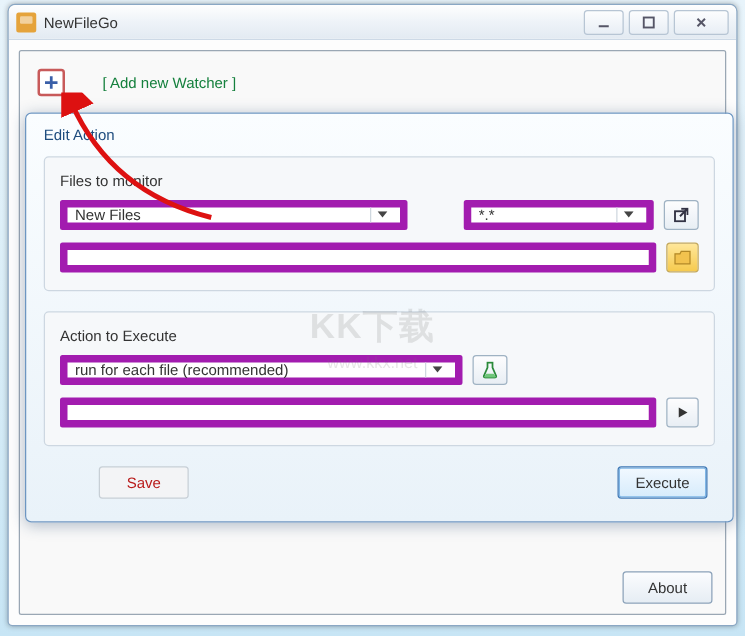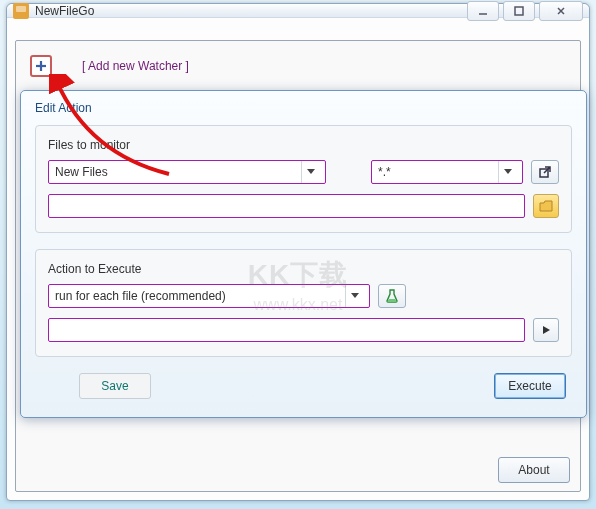--- a/index.html
+++ b/index.html
@@ -5,94 +5,94 @@
 * { box-sizing: border-box; margin: 0; padding: 0; font-family: "Segoe UI", Tahoma, sans-serif; font-size: 12px; }
 body { width: 596px; height: 509px; background: linear-gradient(180deg, #e8f4fb 0%, #d9edf7 50%, #c7e5f5 100%); position: relative; overflow: hidden; }
 
 .window {
   position: absolute; left: 6px; top: 3px; width: 584px; height: 498px;
   background: #fdfdfd;
   border: 1px solid #8aa7c4; border-radius: 6px 6px 4px 4px;
   box-shadow: 0 0 4px rgba(0,0,0,.25);
 }
 .titlebar {
-  height: 14px; display: flex; align-items: center; padding: 0 6px;
+  height: 28px; display: flex; align-items: center; padding: 0 6px;
   background: linear-gradient(180deg, #fefefe 0%, #eef3f8 50%, #e3eaf2 100%);
   border-bottom: 1px solid #cdd9e6; border-radius: 6px 6px 0 0;
 }
 .titlebar .app-icon { width: 16px; height: 16px; position: relative; margin-right: 6px; }
 .titlebar .app-icon::before { content:""; position:absolute; inset:0; background:#e5a33b; border-radius:2px; }
 .titlebar .app-icon::after { content:""; position:absolute; left:3px; top:3px; width:10px; height:6px; background:#fff; border-radius:1px; opacity:.5; }
 .title-text { color:#333; }
 .win-controls { margin-left:auto; display:flex; gap:0; }
 .win-btn { width:32px; height:20px; border:1px solid #b7c5d4; background:linear-gradient(180deg,#fcfdfe,#e8eef5); border-radius:3px; margin-left:4px; display:flex; align-items:center; justify-content:center; cursor:default; }
 .win-btn:last-child { width:44px; }
 .win-btn svg { stroke:#556; fill:none; stroke-width:1.5; }
 
 .client { position:absolute; left:8px; top:36px; right:8px; bottom:8px; border:1px solid #9aa7b4; border-radius:2px; background:#f9f9f9; }
 
 .add-row { display:flex; align-items:center; padding:14px 14px 4px; }
 .plus-btn { width:22px; height:22px; border:2px solid #c85a5a; border-radius:3px; display:flex; align-items:center; justify-content:center; background:#fff; cursor:pointer; }
 .plus-btn svg { stroke:#3a5fa8; stroke-width:2.2; }
-.add-label { margin-left:30px; color:#701a75; }
+.add-label { margin-left:30px; color:#15803d; }
 
 
 .dialog {
   position:absolute; left:13px; top:86px; width:567px;
   background:linear-gradient(180deg,#fafdff,#e9f2f9);
   border:1px solid #6d96c2; border-radius:5px;
   box-shadow: 0 2px 12px rgba(30,60,100,.35);
 }
 .dialog-title { padding:10px 14px 6px; color:#1e4c7e; font-size:12px; }
 .dialog-body { padding:4px 14px 14px; }
 
 .group {
   border:1px solid #cdd7e1; border-radius:4px; padding:12px 12px 14px; margin-bottom:16px;
   background:#f6f8fa;
 }
 .group-label { color:#333; margin-bottom:8px; }
 .row { display:flex; align-items:center; gap:8px; margin-bottom:10px; }
 .row:last-child { margin-bottom:0; }
 
 .combo, .text-input {
-  height:24px; border:1px solid #a21caf; border-radius:2px; background:#fff;
+  height:24px; border:6px solid #a21caf; border-radius:2px; background:#fff;
   padding:0 6px; display:flex; align-items:center; color:#333;
 }
 .combo { justify-content:space-between; }
 .combo .arrow { width:18px; height:100%; display:flex; align-items:center; justify-content:center; border-left:1px solid #cfd8df; }
 .combo .arrow svg { fill:#444; }
 .text-input { width:100%; }
 
 .icon-btn {
   width:28px; height:24px; border:1px solid #9fb2c3; border-radius:3px;
   background:linear-gradient(180deg,#fdfdfe,#e8eef4);
   display:flex; align-items:center; justify-content:center; cursor:pointer;
 }
 .folder-btn { width:28px; height:24px; border:1px solid #c3a85b; border-radius:3px; background:linear-gradient(180deg,#ffe79a,#f6ca4e); display:flex; align-items:center; justify-content:center; }
 
 .btn {
   min-width:72px; height:26px; border:1px solid #8aa1b9; border-radius:3px;
   background:linear-gradient(180deg,#fbfcfe,#e6edf4);
   display:flex; align-items:center; justify-content:center; color:#333; cursor:pointer;
 }
 .btn.primary { border-color:#3f78b5; box-shadow:0 0 0 1px #7fb6e6 inset; background:linear-gradient(180deg,#f2f9ff,#d6ebfb); }
-.btn.disabled { color:#0f766e; border-color:#c7cfd6; background:#f3f4f6; cursor:default; }
+.btn.disabled { color:#b91c1c; border-color:#c7cfd6; background:#f3f4f6; cursor:default; }
 
 .dialog-actions { display:flex; gap:10px; padding:0 6px 4px; }
 .dialog-actions .spacer { flex:1; }
 
 .footer-row { position:absolute; right:10px; bottom:8px;border-radius:12px; }
 
 
 .arrow-annotation { position:absolute; left:42px; top:70px; pointer-events:none; }
 
 
-.watermark { position:absolute; left:50%; top:252px; transform:translateX(-50%); text-align:center; opacity:.18; pointer-events:none; }
+.watermark { position:absolute; left:50%; top:238px; transform:translateX(-50%); text-align:center; opacity:.18; pointer-events:none; }
 .watermark .wm1 { font-size:28px; font-weight:700; color:#777; letter-spacing:1px; }
-.watermark .wm2 { font-size:16px; color:#777; margin-top:2px; }
+.watermark .wm2 { font-size:13px; color:#777; margin-top:2px; }
 </style>
 </head>
 <body>
 
 <div class="window">
   <div class="titlebar">
     <div class="app-icon"></div>
     <div class="title-text">NewFileGo</div>
     <div class="win-controls">
       <div class="win-btn">

